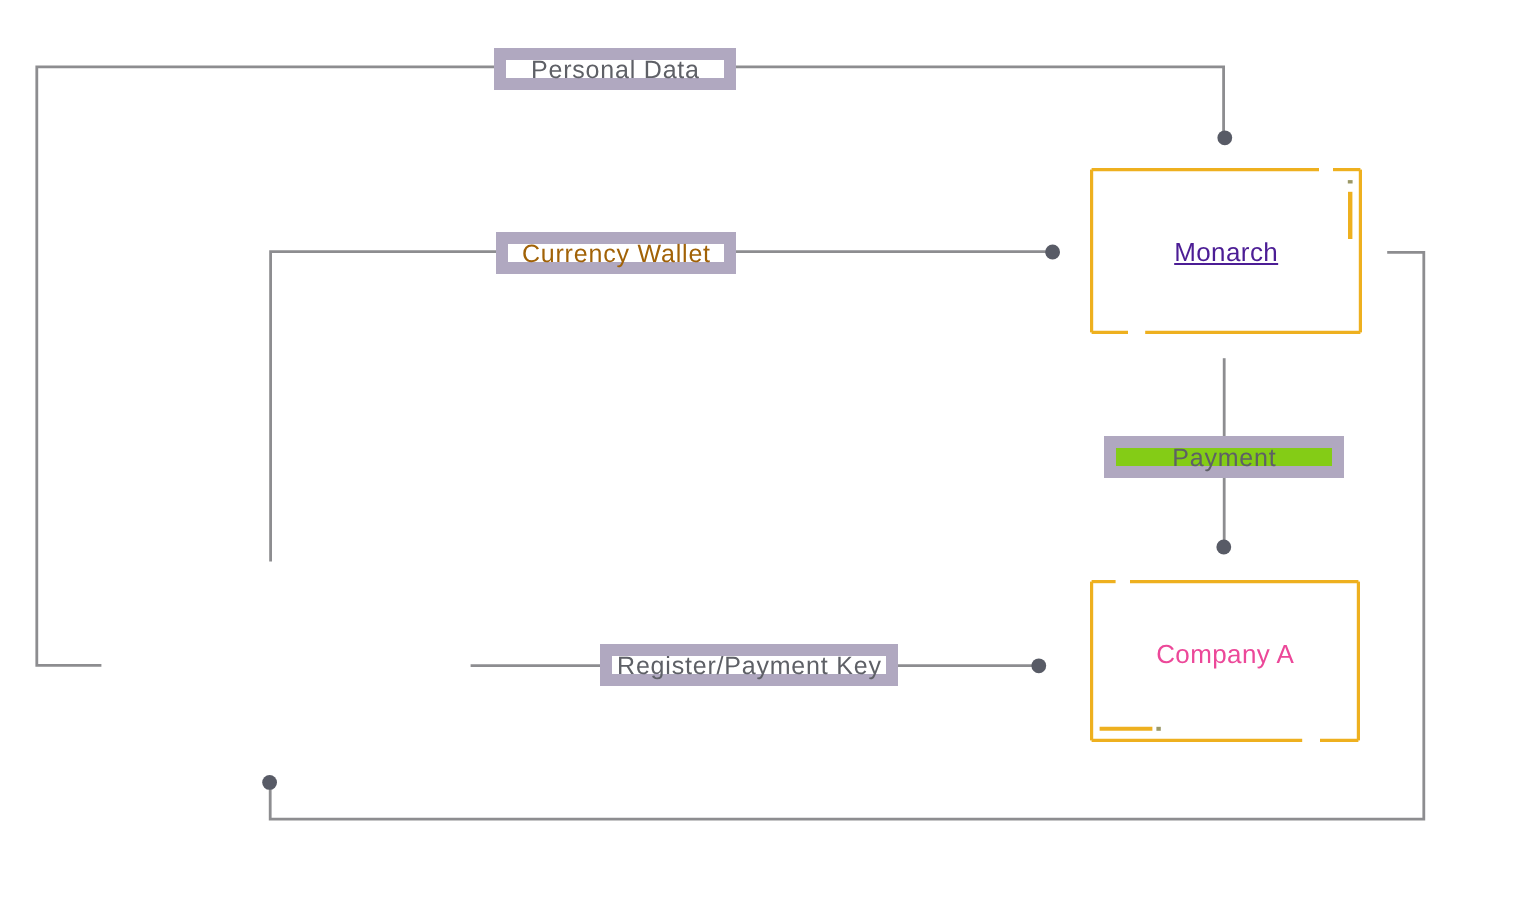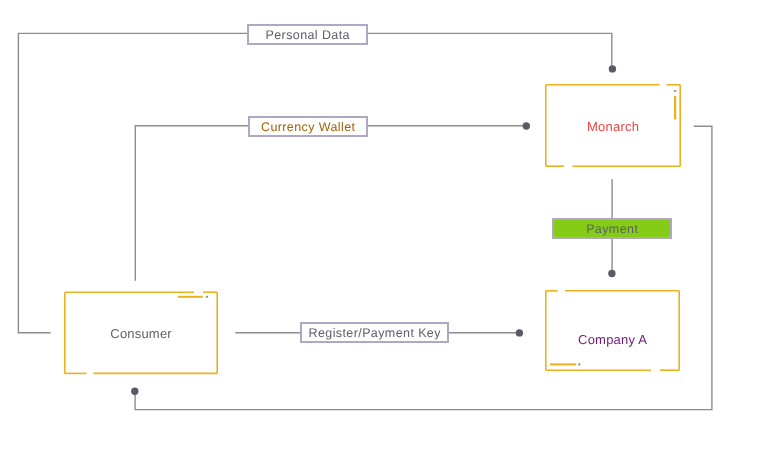--- a/index.html
+++ b/index.html
@@ -3,21 +3,21 @@
 <meta charset="utf-8">
 <style>
   html,body{margin:0;padding:0;background:#ffffff;}
   body{width:768px;height:455px;overflow:hidden;font-family:"Liberation Sans",sans-serif;
        -webkit-font-smoothing:antialiased;text-rendering:geometricPrecision;}
   #stage{position:relative;width:768px;height:455px;background:#ffffff;}
   #wires{position:absolute;left:0;top:0;}
   .node{position:absolute;box-sizing:border-box;}
   .node-label{position:absolute;left:0;right:0;top:50%;transform:translateY(-50%);
       text-align:center;font-size:13px;color:#5e6066;letter-spacing:.2px;text-indent:.2px;}
-  .chip{position:absolute;box-sizing:border-box;border:2px solid #eab308;background:#fff;
+  .chip{position:absolute;box-sizing:border-box;border:6px solid #eab308;background:#fff;
       display:flex;align-items:center;justify-content:center;}
   .chip span{font-size:12.5px;color:#5e6066;white-space:nowrap;letter-spacing:.4px;text-indent:.4px;}
 </style>
 </head>
 <body>
 
 <div id="stage">
 
   <svg id="wires" width="768" height="455">
     <g id="wire-paths" fill="none" stroke-width="1.4" stroke-linecap="square" stroke="#8d8d90">
@@ -44,49 +44,36 @@
     <svg width="136" height="83" viewBox="0 0 136 83">
         <path d="M0.8 0.8 H114.5" stroke="#eeb01f" stroke-width="1.6" fill="none" stroke-linecap="butt"></path>
         <path d="M121.5 0.8 H135.2" stroke="#eeb01f" stroke-width="1.6" fill="none" stroke-linecap="butt"></path>
         <path d="M135.2 0.8 V82.2" stroke="#eeb01f" stroke-width="1.6" fill="none" stroke-linecap="butt"></path>
         <path d="M135.2 82.2 H27.6" stroke="#eeb01f" stroke-width="1.6" fill="none" stroke-linecap="butt"></path>
         <path d="M19 82.2 H0.8" stroke="#eeb01f" stroke-width="1.6" fill="none" stroke-linecap="butt"></path>
         <path d="M0.8 82.2 V0.8" stroke="#eeb01f" stroke-width="1.6" fill="none" stroke-linecap="butt"></path>
         <path d="M128.9 6.9 H131.3" stroke="#9b9866" stroke-width="1.7" fill="none" stroke-linecap="butt"></path>
         <path d="M130.1 11.9 V35.5" stroke="#eeb01f" stroke-width="2.2" fill="none" stroke-linecap="butt"></path>
       </svg>
-    <div class="node-label" style="color: #ef4444;">Monarch</div>
+    <div class="node-label" style="color: #4c1d95; text-decoration: underline;">Monarch</div>
   </div>
 
-  <div class="node" style="left: 64px; top: 291px; width: 154px; height: 84px;">
-    <svg width="154" height="84" viewBox="0 0 154 84">
-        <path d="M0.8 1.2 H130" stroke="#eeb01f" stroke-width="1.6" fill="none" stroke-linecap="butt"></path>
-        <path d="M139 1.2 H153.2" stroke="#eeb01f" stroke-width="1.6" fill="none" stroke-linecap="butt"></path>
-        <path d="M153.2 1.2 V82.4" stroke="#eeb01f" stroke-width="1.6" fill="none" stroke-linecap="butt"></path>
-        <path d="M153.2 82.4 H29.4" stroke="#eeb01f" stroke-width="1.6" fill="none" stroke-linecap="butt"></path>
-        <path d="M22.6 82.4 H0.8" stroke="#eeb01f" stroke-width="1.6" fill="none" stroke-linecap="butt"></path>
-        <path d="M0.8 82.4 V1.2" stroke="#eeb01f" stroke-width="1.6" fill="none" stroke-linecap="butt"></path>
-        <path d="M114 5.8 H138.7" stroke="#eeb01f" stroke-width="2" fill="none" stroke-linecap="butt"></path>
-        <path d="M141.9 5.8 H144.1" stroke="#9b9866" stroke-width="2" fill="none" stroke-linecap="butt"></path>
-      </svg>
-    <div class="node-label" style="color: rgb(94, 96, 102);">Consumer</div>
-  </div>
 
   <div class="node" style="left:545px;top:290px;width:135px;height:81px;">
     <svg width="135" height="81" viewBox="0 0 135 81">
         <path d="M0.8 0.8 H12.8" stroke="#eeb01f" stroke-width="1.6" fill="none" stroke-linecap="butt"></path>
         <path d="M20 0.8 H134.2" stroke="#eeb01f" stroke-width="1.6" fill="none" stroke-linecap="butt"></path>
         <path d="M134.2 0.8 V80.2" stroke="#eeb01f" stroke-width="1.6" fill="none" stroke-linecap="butt"></path>
         <path d="M134.2 80.2 H115" stroke="#eeb01f" stroke-width="1.6" fill="none" stroke-linecap="butt"></path>
         <path d="M106.1 80.2 H0.8" stroke="#eeb01f" stroke-width="1.6" fill="none" stroke-linecap="butt"></path>
         <path d="M0.8 80.2 V0.8" stroke="#eeb01f" stroke-width="1.6" fill="none" stroke-linecap="butt"></path>
         <path d="M4.8 74.4 H31.2" stroke="#eeb01f" stroke-width="2" fill="none" stroke-linecap="butt"></path>
         <path d="M33.2 74.4 H35.4" stroke="#9b9866" stroke-width="2" fill="none" stroke-linecap="butt"></path>
       </svg>
-    <div class="node-label" style="color: #701a75; top: calc(50% - 3.5px); margin-top: 12px;">Company A</div>
+    <div class="node-label" style="color: #ec4899; top: calc(50% - 3.5px);">Company A</div>
   </div>
 
   <div class="chip" style="left: 247px; top: 24px; width: 121px; height: 21px; border-color: rgb(176, 168, 192); background: rgb(255, 255, 255);">
     <span style="color: rgb(94, 96, 102);">Personal Data</span>
   </div>
   <div class="chip" style="left: 248px; top: 116px; width: 120px; height: 21px; border-color: rgb(176, 168, 192); background: rgb(255, 255, 255);">
     <span style="color: #a16207;">Currency Wallet</span>
   </div>
   <div class="chip" style="left: 552px; top: 218px; width: 120px; height: 21px; border-color: rgb(176, 168, 192); background: #84cc16;">
     <span style="color: rgb(94, 96, 102);">Payment</span>

